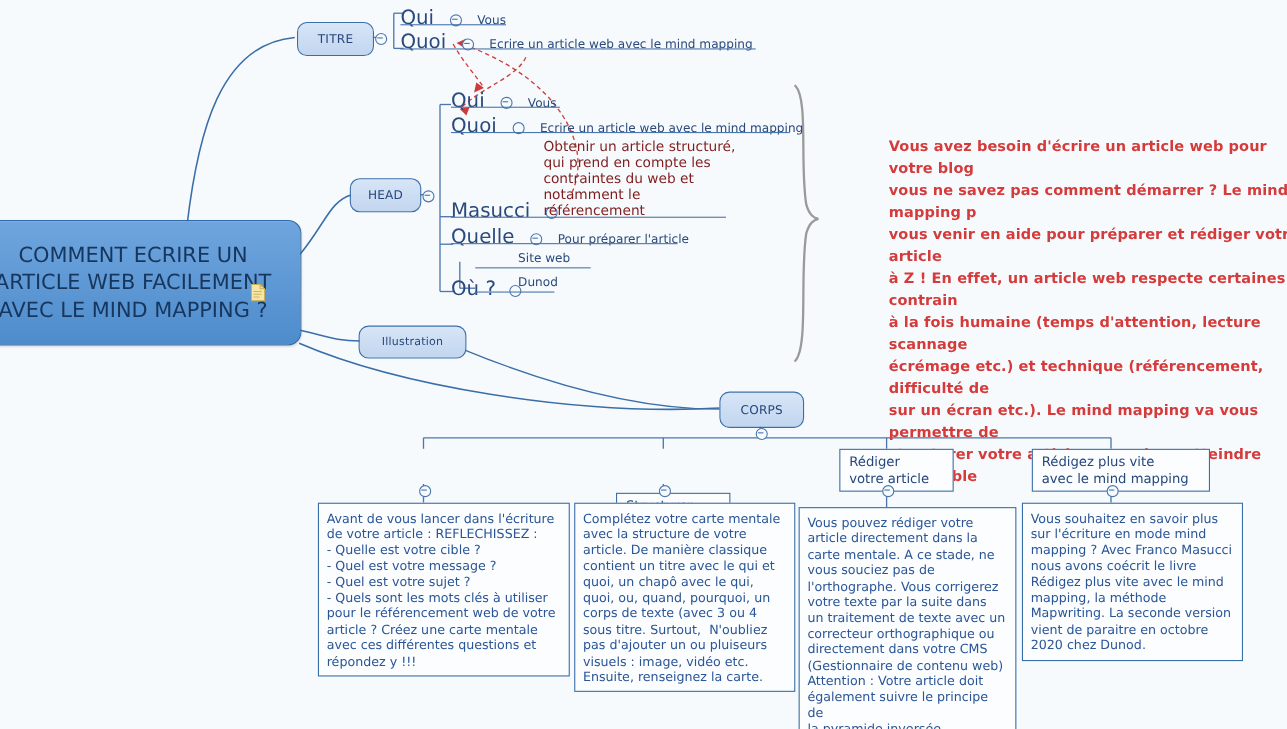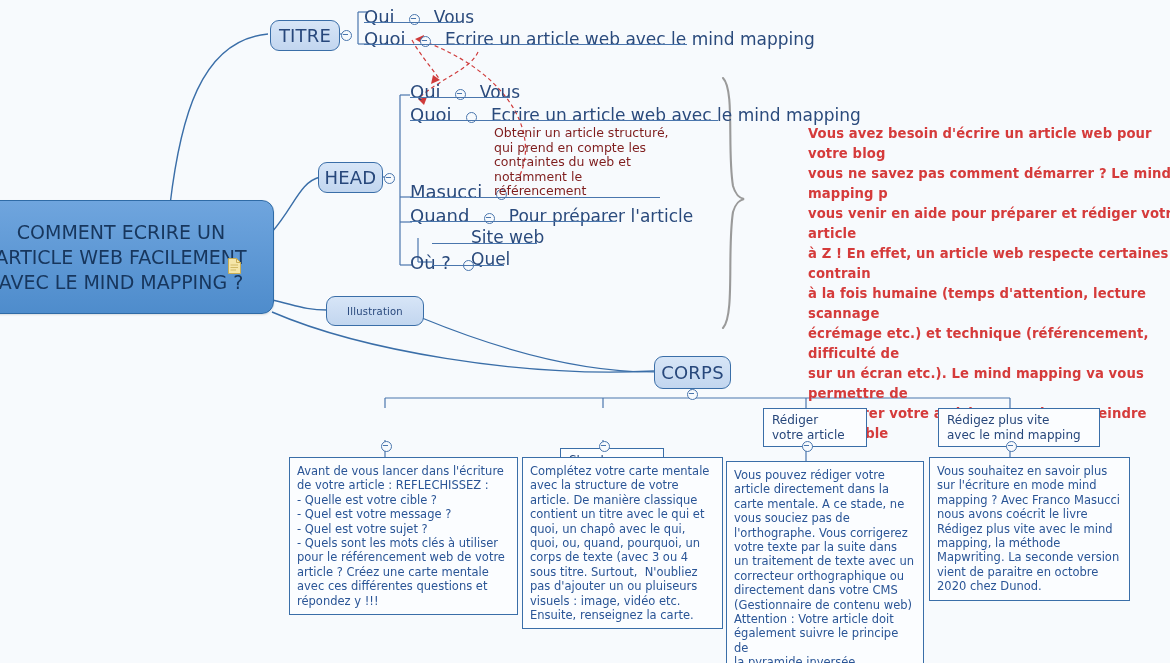--- a/index.html
+++ b/index.html
@@ -10,21 +10,21 @@
     color:#2a4a7c;
   }
   #canvas{position:absolute;left:0;top:0;width:1170px;height:663px;}
   svg.wires{position:absolute;left:0;top:0;width:1170px;height:663px;pointer-events:none;}
 
   
   .node{
     position:absolute;
     background:linear-gradient(#d7e5f7,#c2d6ef);
     border:1px solid #3a6ea8;border-radius:9px;
-    color:#27477b;font-size:18px;
+    color:#27477b;font-size:11px;
     display:flex;align-items:center;justify-content:center;
     white-space:nowrap;letter-spacing:.2px;
   }
   
   .central{
     position:absolute;
     background:linear-gradient(#6fa5de,#4e8ccc);
     border:1px solid #2f6ba6;border-radius:12px;
     color:#17365d;font-size:19px;line-height:25px;
     text-align:center;
@@ -32,21 +32,21 @@
     box-shadow:0 1px 2px rgba(0,0,0,.12);
   }
   .central .ctext{padding:0 14px;}
 
   
   .note-icon{position:absolute;width:13px;height:16px;}
 
   
   .row{position:absolute;white-space:nowrap;font-size:13px;color:#2a4a7c;}
   .rlabel{font-size:18px;}
-  .rval{font-size:17px;}
+  .rval{font-size:11px;}
   .circ{display:inline-block;width:9px;height:9px;border:1px solid #4a76ad;
         border-radius:50%;position:relative;vertical-align:middle;background:#f7fafd;}
   .circ.minus::after{content:"";position:absolute;left:1px;top:3px;width:5px;height:1px;background:#4a76ad;}
   .circ.plain::after{content:none;}
 
   .uline{position:absolute;height:1px;background:#4a76ad;}
 
   
   .multi{position:absolute;font-size:12.5px;line-height:14.5px;color:#7f1d1d;white-space:normal;}
 
@@ -196,38 +196,38 @@
     <span class="circ plain" style="margin:0 10px;"></span>
   </div>
   <div class="multi" style="left:494px;top:126px;width:175px;">Obtenir un article
 structuré, qui prend en
 compte les contraintes du
 web et notamment le
 référencement</div>
   <div class="uline" style="left:410px;top:197px;width:250px;"></div>
 
   <div class="row" style="left:410px;top:205px;">
-    <span class="rlabel">Quand</span>
+    <span class="rlabel">Quelle</span>
     <span class="circ minus" style="margin:0 10px;"></span>
     <span class="rval">Pour préparer l'article</span>
   </div>
   <div class="uline" style="left:410px;top:221px;width:206px;"></div>
 
   <div class="row" style="left:410px;top:252px;">
     <span class="rlabel">Où ?</span>
     <span class="circ plain" style="margin:0 8px;"></span>
   </div>
 
   <div class="row" style="left:471px;top:227px;text-align:center;">
     <span class="rval">Site web</span>
   </div>
   <div class="uline" style="left:432px;top:243px;width:105px;"></div>
 
   <div class="row" style="left:471px;top:249px;">
-    <span class="rval">Quel</span>
+    <span class="rval">Dunod</span>
   </div>
   <div class="uline" style="left:432px;top:265px;width:72px;"></div>
 
   <div class="redpara" style="left:808px;top:124px;width:380px;">Vous avez besoin d'écrire un article web pour votre blog
 vous ne savez pas comment démarrer ? Le mind mapping p
 vous venir en aide pour préparer et rédiger votre article
 à Z ! En effet, un article web respecte certaines contrain
 à la fois humaine (temps d'attention, lecture scannage
 écrémage etc.) et technique (référencement, difficulté de
 sur un écran etc.). Le mind mapping va vous permettre de

